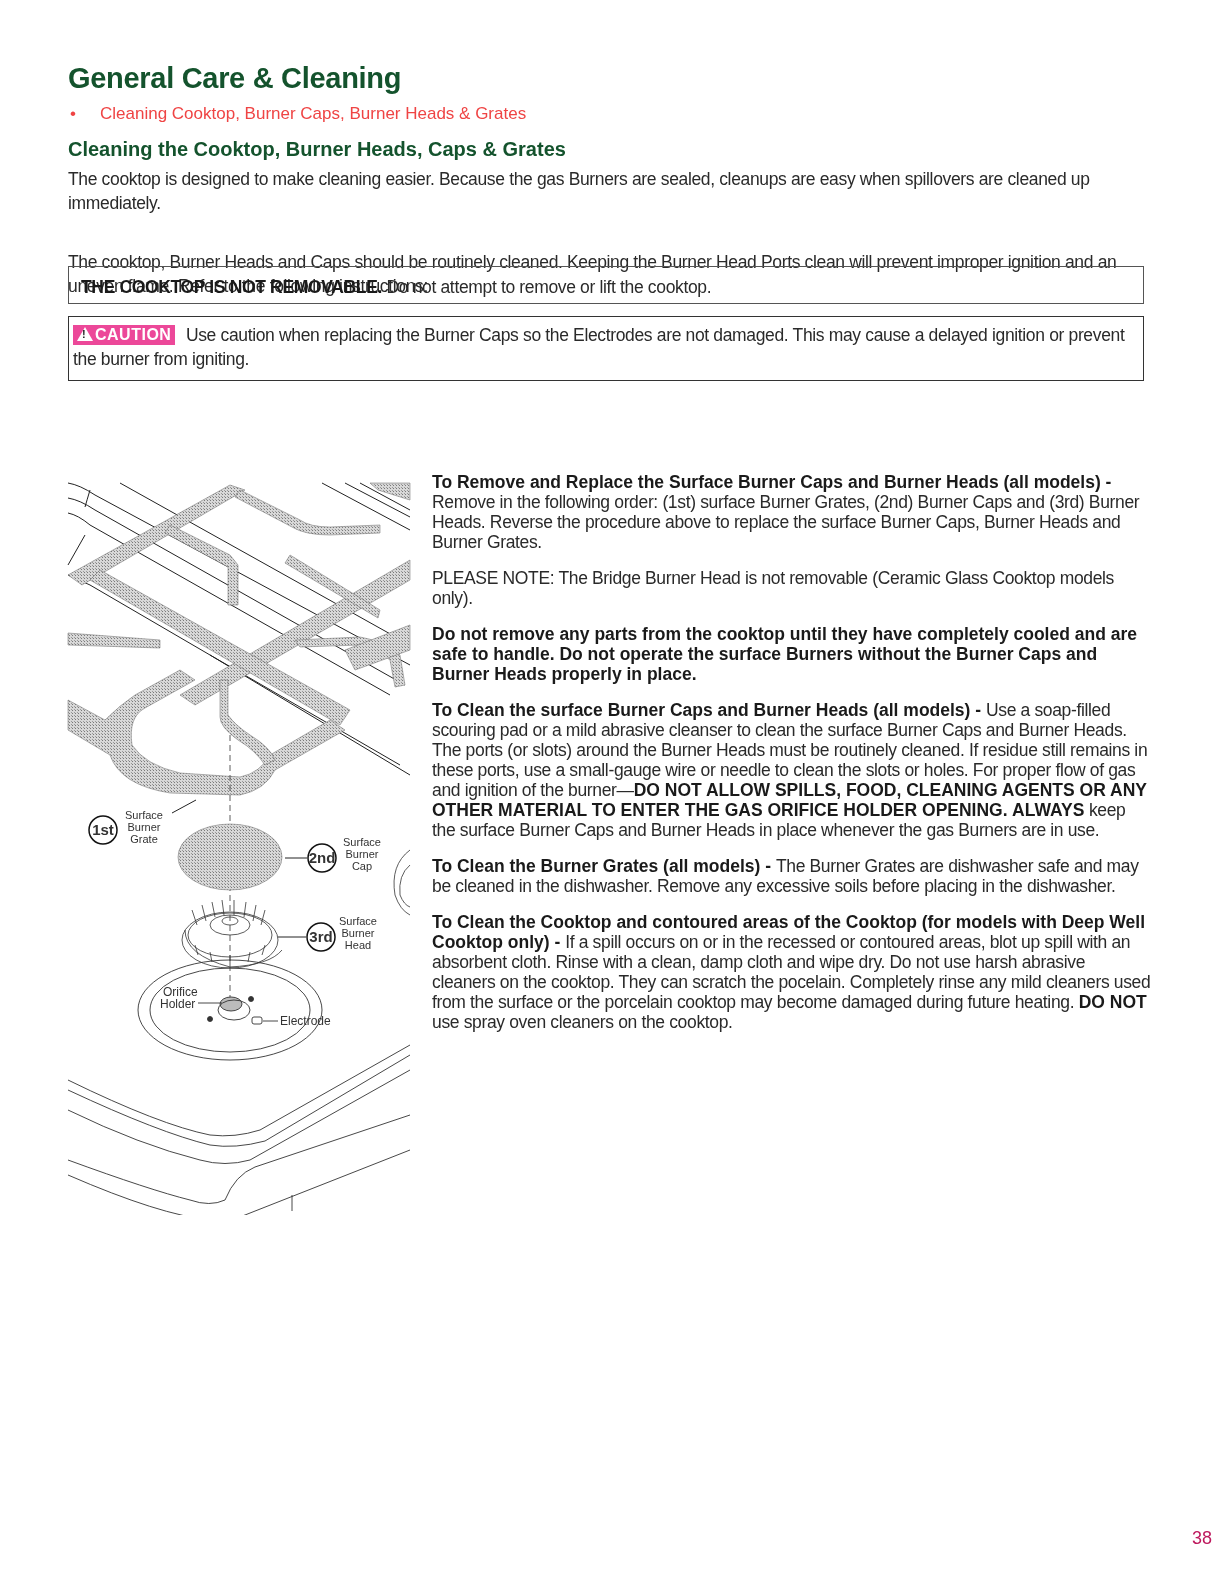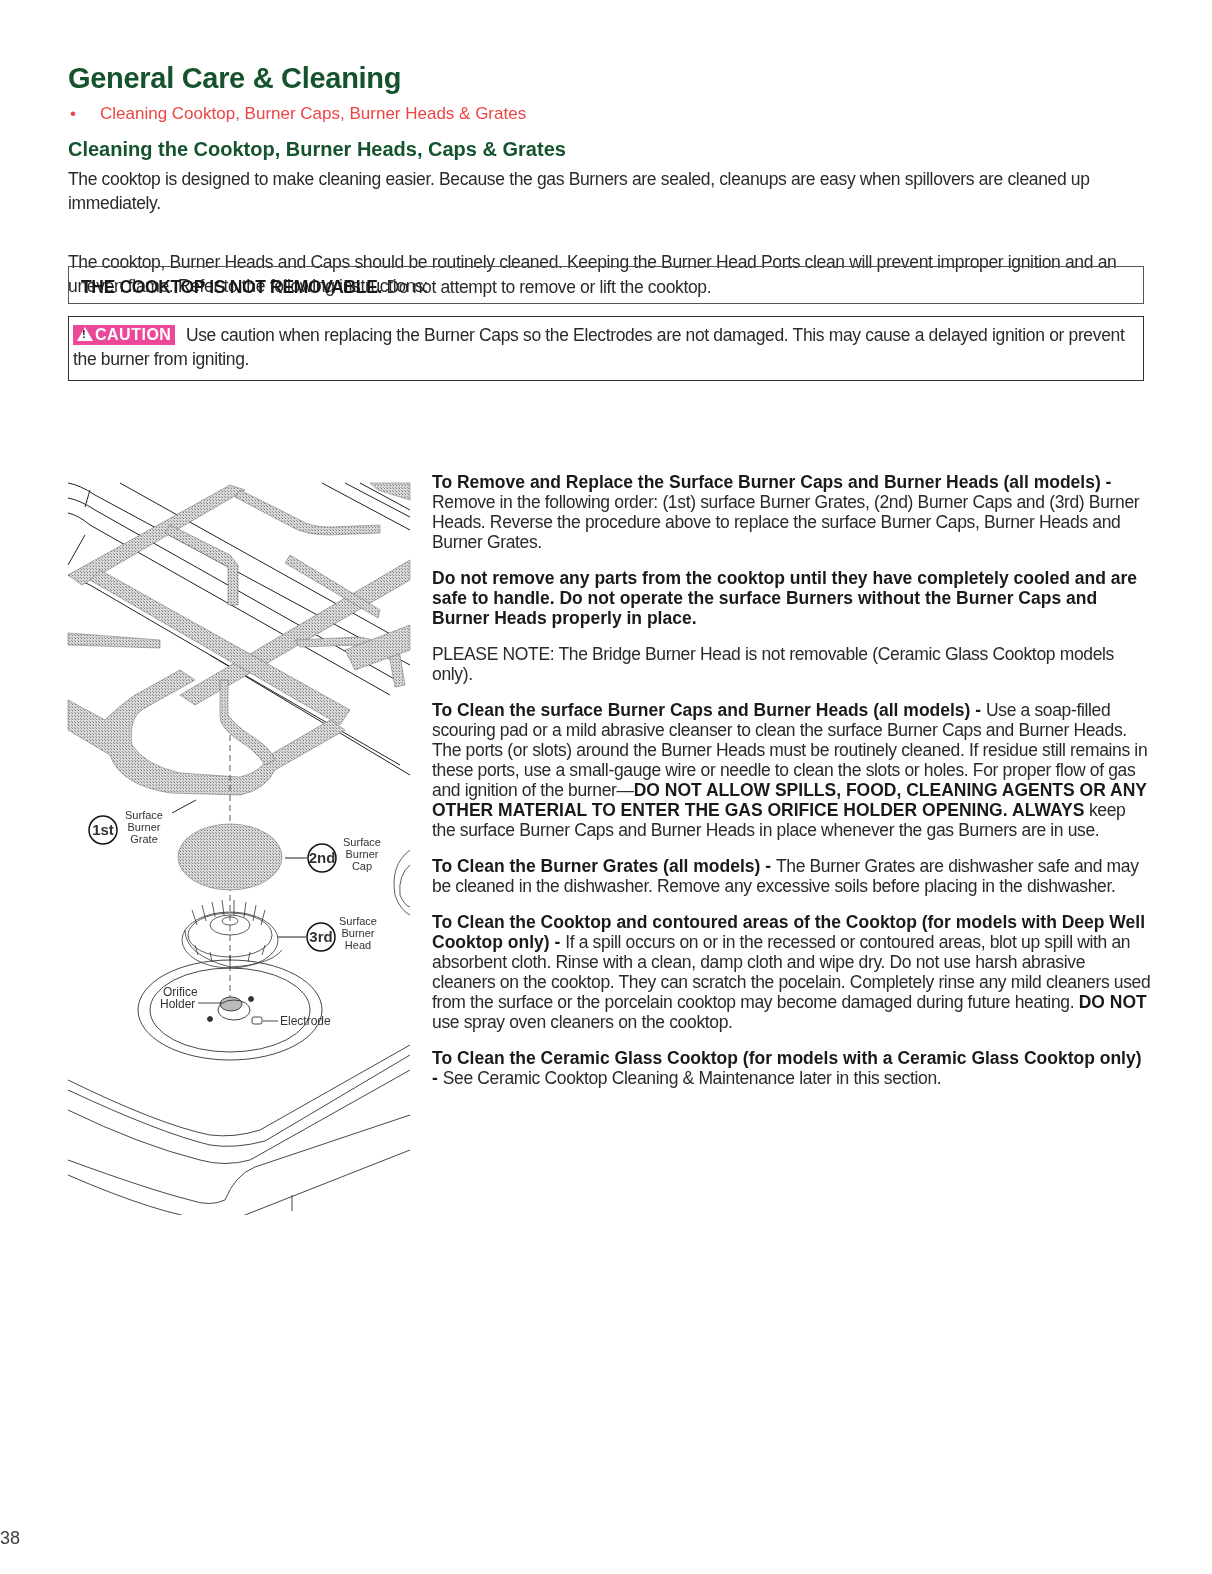--- a/index.html
+++ b/index.html
@@ -58,21 +58,21 @@
   }
   .right-col {
     position: absolute; left: 432px; top: 472px; width: 720px;
     font-size: 17.5px; line-height: 20px; color: #2a2a2a; letter-spacing: -0.35px;
   }
   .right-col .blk { margin-bottom: 16px; }
   .right-col b { font-weight: bold; color: #1a1a1a; letter-spacing: 0; }
   .right-col .all-bold { font-weight: bold; color: #1a1a1a; letter-spacing: 0; }
   .page-number {
     position: absolute; left: 0; width: 1212px; top: 1528px;
-    text-align: left; font-size: 18px; color: #404040;
+    text-align: right; font-size: 18px; color: #be185d;
   }
   .lbl { font-family: "Liberation Sans", sans-serif; fill: #333; }
 </style>
 </head>
 <body>
 
 <h1 class="page-title">General Care &amp; Cleaning</h1>
 
 <div class="bullet-line">
   <span class="dot">•</span><span>Cleaning Cooktop, Burner Caps, Burner Heads &amp; Grates</span>
@@ -202,33 +202,30 @@
       <path d="M350 395 Q330 410 335 440 Q340 455 350 460"></path>
       <path d="M350 410 Q338 420 340 440 Q344 450 350 452"></path>
     </g>
   </svg>
 </div>
 
 <div class="right-col">
   <p class="blk">
     <b>To Remove and Replace the Surface Burner Caps and Burner Heads  (all models) - </b><span>Remove in the following order: (1st) surface Burner Grates, (2nd) Burner Caps and (3rd) Burner Heads.  Reverse the procedure above to replace the surface Burner Caps, Burner Heads and Burner Grates.</span>
   </p>
+  <p class="blk">
+    <span>PLEASE NOTE: The Bridge Burner Head is not removable (Ceramic Glass Cooktop models only).</span>
+  </p>
   <p class="blk all-bold">
     <span>Do not remove any parts from the cooktop until they have completely cooled and are safe to handle. Do not operate the surface Burners without the Burner Caps and Burner Heads properly in place.</span>
   </p>
   <p class="blk">
-    <span>PLEASE NOTE: The Bridge Burner Head is not removable (Ceramic Glass Cooktop models only).</span>
-  </p>
-  <p class="blk">
     <b>To Clean the surface Burner Caps and Burner Heads (all models) - </b><span>Use a soap-filled scouring pad or a mild abrasive cleanser to clean the surface Burner Caps and Burner Heads. The ports (or slots) around the Burner Heads must be routinely cleaned. If residue still remains in these ports, use a small-gauge wire or needle to clean the slots or holes. For proper flow of gas and ignition of the burner—</span><b>DO NOT ALLOW SPILLS, FOOD, CLEANING AGENTS OR ANY OTHER MATERIAL TO ENTER THE GAS ORIFICE HOLDER OPENING.</b><span> </span><b>ALWAYS</b><span> keep the surface Burner Caps and Burner Heads in place whenever the gas Burners are in use.</span>
   </p>
   <p class="blk">
     <b>To Clean the Burner Grates (all models) - </b><span>The Burner Grates are dishwasher safe and may be cleaned in the dishwasher. Remove any excessive soils before placing in the dishwasher.</span>
   </p>
   <p class="blk">
     <b>To Clean the Cooktop and contoured areas of the Cooktop (for models with Deep Well Cooktop only) - </b><span>If a spill occurs on or in the recessed or contoured areas, blot up spill with an absorbent cloth. Rinse with a clean, damp cloth and wipe dry. Do not use harsh abrasive cleaners on the cooktop. They can scratch the pocelain. Completely rinse any mild cleaners used from the surface or the porcelain cooktop may become damaged during future heating. </span><b>DO NOT</b><span> use spray oven cleaners on the cooktop.</span>
   </p>
-  <p class="blk">
-    <b>To Clean the Ceramic Glass Cooktop (for models with a Ceramic Glass Cooktop only) - </b><span>See Ceramic Cooktop Cleaning &amp; Maintenance later in this section.</span>
-  </p>
 </div>
 
 <div class="page-number">38</div>
 
 </body></html>

